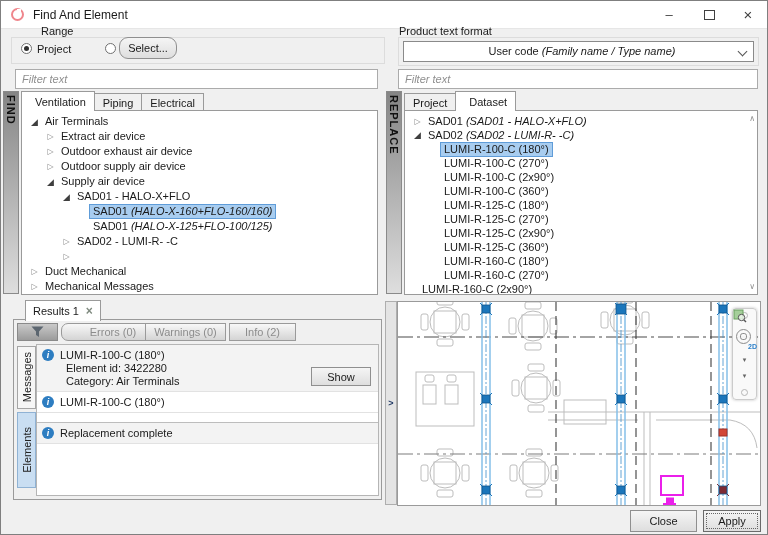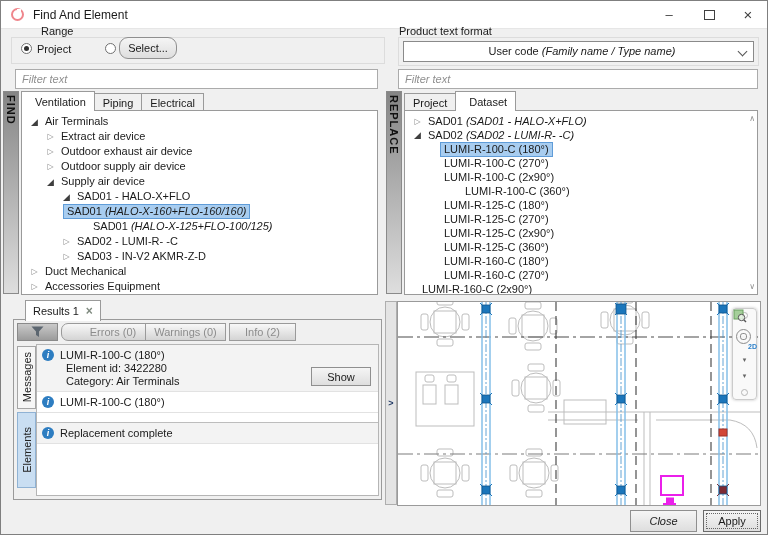--- a/index.html
+++ b/index.html
@@ -86,21 +86,21 @@
           border:1px solid #cbcbcb;border-radius:4px;box-shadow:0 0 3px rgba(0,0,0,.25);
           display:flex;flex-direction:column;align-items:center;justify-content:space-between;padding:3px 0;box-sizing:border-box;z-index:5;}
   .nav-dot{width:5px;height:5px;border:1px solid #b5b5b5;border-radius:50%;}
   .wheel{position:relative;width:17px;height:17px;}
   .wheel .outer{position:absolute;left:0;top:0;width:15px;height:15px;border:1.5px solid #8c8c8c;border-radius:50%;box-sizing:border-box;}
   .wheel .inner{position:absolute;left:4px;top:4px;width:7px;height:7px;border:1.2px solid #8c8c8c;border-radius:40%;box-sizing:border-box;}
   .wheel .lbl{position:absolute;right:-4px;bottom:-4px;font-size:7px;font-weight:bold;color:#2a7fc9;}
   .nav-chev{font-size:7px;color:#666;line-height:6px;}
   
   .footer-btn{position:absolute;top:509px;height:22px;}
-  #close-btn{left:629px;width:67px;font-style:italic;}
+  #close-btn{left:629px;width:67px;}
   #apply-btn{left:702px;width:58px;outline:1px dotted #666;outline-offset:-4px;border-color:#6a6a6a;}
 </style>
 </head>
 <body>
 
 <div class="window">
 
   <div class="titlebar">
     <span class="app-icon"></span>
     <span class="title-text">Find And Element</span>
@@ -155,43 +155,42 @@
         <span class="row-text"><span>Outdoor supply air device</span></span>
       </div>
       <div class="tree-row" style="padding-left: 22px;">
         <span class="expander expanded">◢</span>
         <span class="row-text"><span>Supply air device</span></span>
       </div>
       <div class="tree-row" style="padding-left: 38px;">
         <span class="expander expanded">◢</span>
         <span class="row-text"><span>SAD01 - HALO-X+FLO</span></span>
       </div>
-      <div class="tree-row" style="padding-left: 28px;">
+      <div class="tree-row" style="padding-left: 54px;">
         <span class="expander none"></span>
         <span class="row-text selected"><span>SAD01 </span><span class="detail">(HALO-X-160+FLO-160/160)</span></span>
       </div>
       <div class="tree-row" style="padding-left: 54px;">
         <span class="expander none"></span>
         <span class="row-text"><span>SAD01 </span><span class="detail">(HALO-X-125+FLO-100/125)</span></span>
       </div>
       <div class="tree-row" style="padding-left: 38px;">
         <span class="expander collapsed">▷</span>
         <span class="row-text"><span>SAD02 - LUMI-R- -C</span></span>
       </div>
       <div class="tree-row" style="padding-left: 38px;">
         <span class="expander collapsed">▷</span>
-        <span class="row-text"><span>SAD03 - IN-V2 AKMR-Z-D</span></span>
       </div>
       <div class="tree-row" style="padding-left: 6px;">
         <span class="expander collapsed">▷</span>
         <span class="row-text"><span>Duct Mechanical</span></span>
       </div>
       <div class="tree-row" style="padding-left: 6px;">
         <span class="expander collapsed">▷</span>
-        <span class="row-text"><span>Accessories Equipment</span></span>
+        <span class="row-text"><span>Mechanical Messages</span></span>
       </div>
     </div>
 
   <div class="side-label" style="left:385px;">
     <span>REPLACE</span>
   </div>
 
   <div class="tabs" style="left:403px;">
     <div class="tab">Project</div>
     <div class="tab active">Dataset</div>
@@ -213,21 +212,21 @@
         <span class="row-text selected"><span>LUMI-R-100-C (180°)</span></span>
       </div>
       <div class="tree-row" style="padding-left: 22px;">
         <span class="expander none"></span>
         <span class="row-text"><span>LUMI-R-100-C (270°)</span></span>
       </div>
       <div class="tree-row" style="padding-left: 22px;">
         <span class="expander none"></span>
         <span class="row-text"><span>LUMI-R-100-C (2x90°)</span></span>
       </div>
-      <div class="tree-row" style="padding-left: 22px; margin-left: 21px;">
+      <div class="tree-row" style="padding-left: 22px;">
         <span class="expander none"></span>
         <span class="row-text"><span>LUMI-R-100-C (360°)</span></span>
       </div>
       <div class="tree-row" style="padding-left: 22px;">
         <span class="expander none"></span>
         <span class="row-text"><span>LUMI-R-125-C (180°)</span></span>
       </div>
       <div class="tree-row" style="padding-left: 22px;">
         <span class="expander none"></span>
         <span class="row-text"><span>LUMI-R-125-C (270°)</span></span>

